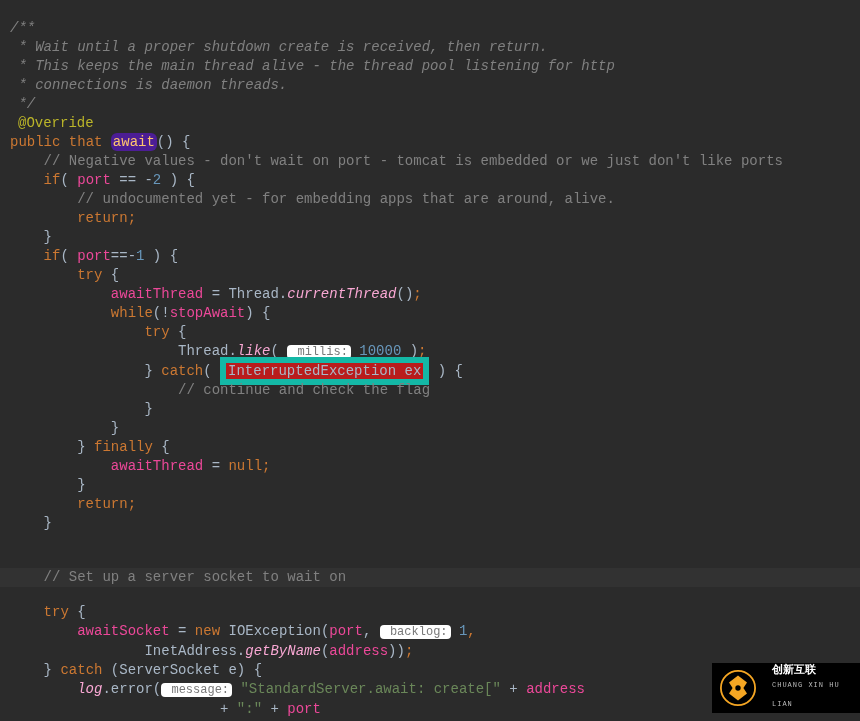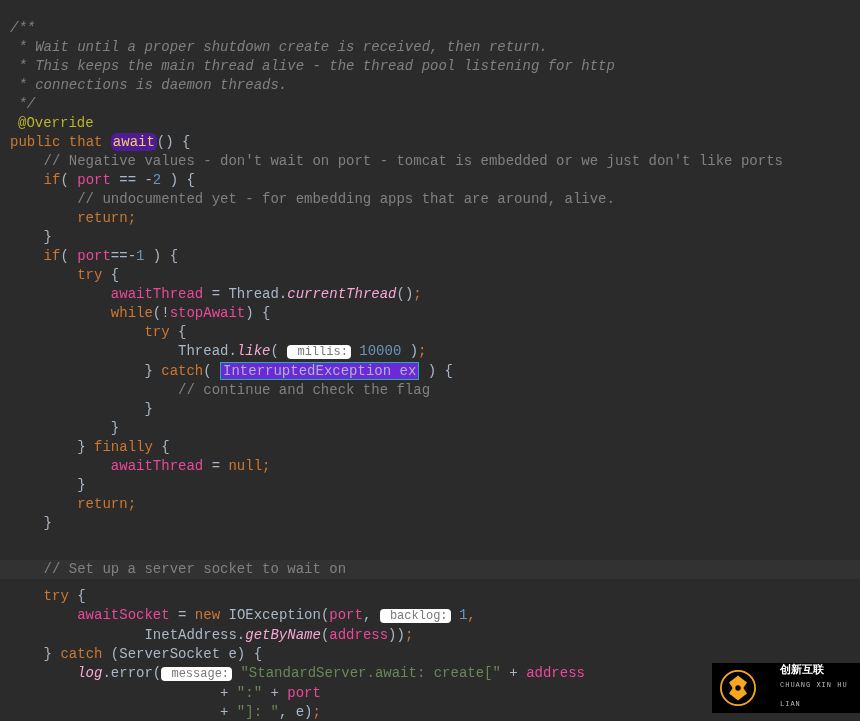--- a/index.html
+++ b/index.html
@@ -14,61 +14,61 @@
       overflow: hidden;
       position: relative;
     }
     .code-area {
       padding: 0 10px;
       white-space: pre;
     }
     .hl-line {
       background: #323232;
       display: block;
-      margin: 8px -10px;
+      margin: 16px -10px;
       padding: 0 10px;
     }
     .comment { color: #808080; font-style: italic; }
     .comment-grey { color: #808080; }
     .annotation { color: #bbb529; margin-left: 8px; }
     .keyword { color: #cc7832; }
     .method { color: #ffc66d; }
     .method-italic { color: #f9a8d4; font-style: italic; }
     .field { color: #ec4899; }
     .number { color: #6897bb; }
     .string { color: #6a8759; }
     .highlight-box {
       background: #4c1d95;
       padding: 1px 2px;
       border-radius: 6px;
     }
     .highlight-box2 {
-      background: #6d28d9;
-      border: 1px solid #14b8a6;
+      background: #b91c1c;
+      border: 6px solid #14b8a6;
       padding: 0 2px;
     }
     .param-hint {
       color: #787878;
       background: #ffffff;
       padding: 0 3px;
       border-radius: 4px;
       font-style: normal;
       font-size: 12px;
     }
     .logo-badge {
       position: absolute;
       right: 0;
       bottom: 8px;
       width: 148px;
       height: 50px;
       background: #000;
       display: flex;
       align-items: center;
       padding: 6px 8px;
-      gap: 24px;
+      gap: 16px;
     }
     .logo-icon {
       width: 36px;
       height: 36px;
       flex-shrink: 0;
     }
     .logo-text {
       color: #fff;
       font-family: Arial, sans-serif;
       font-size: 11px;

